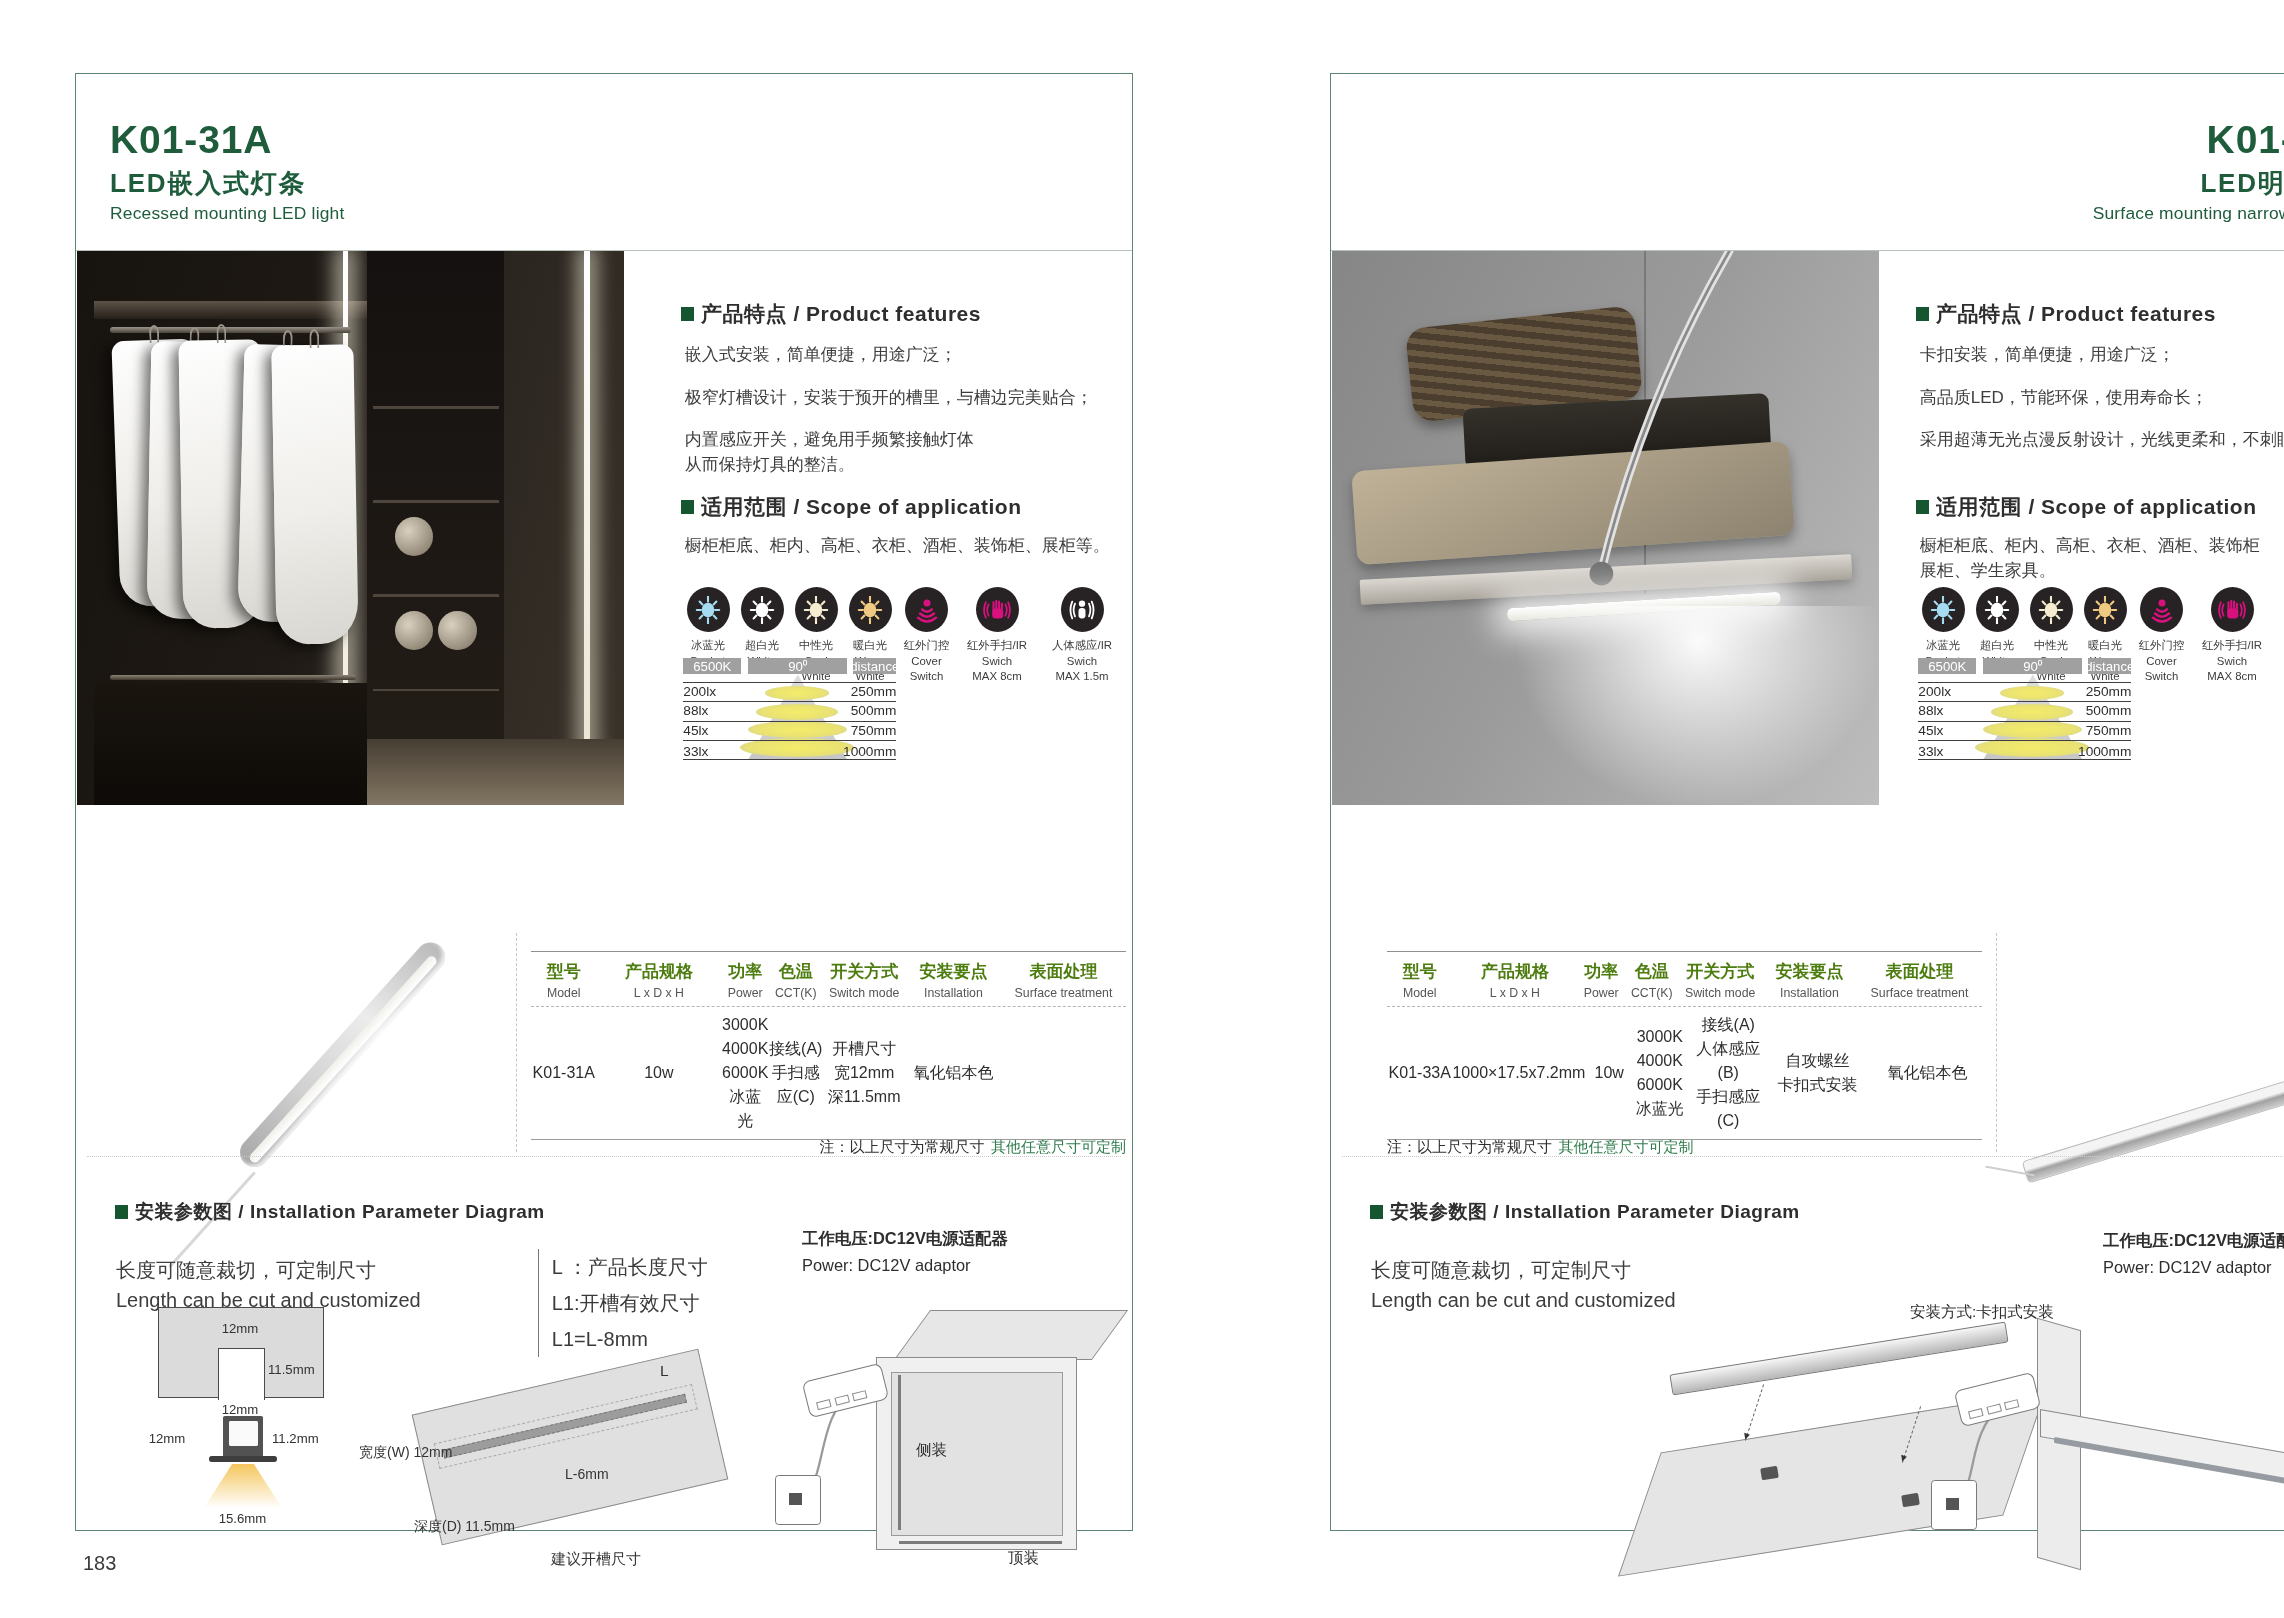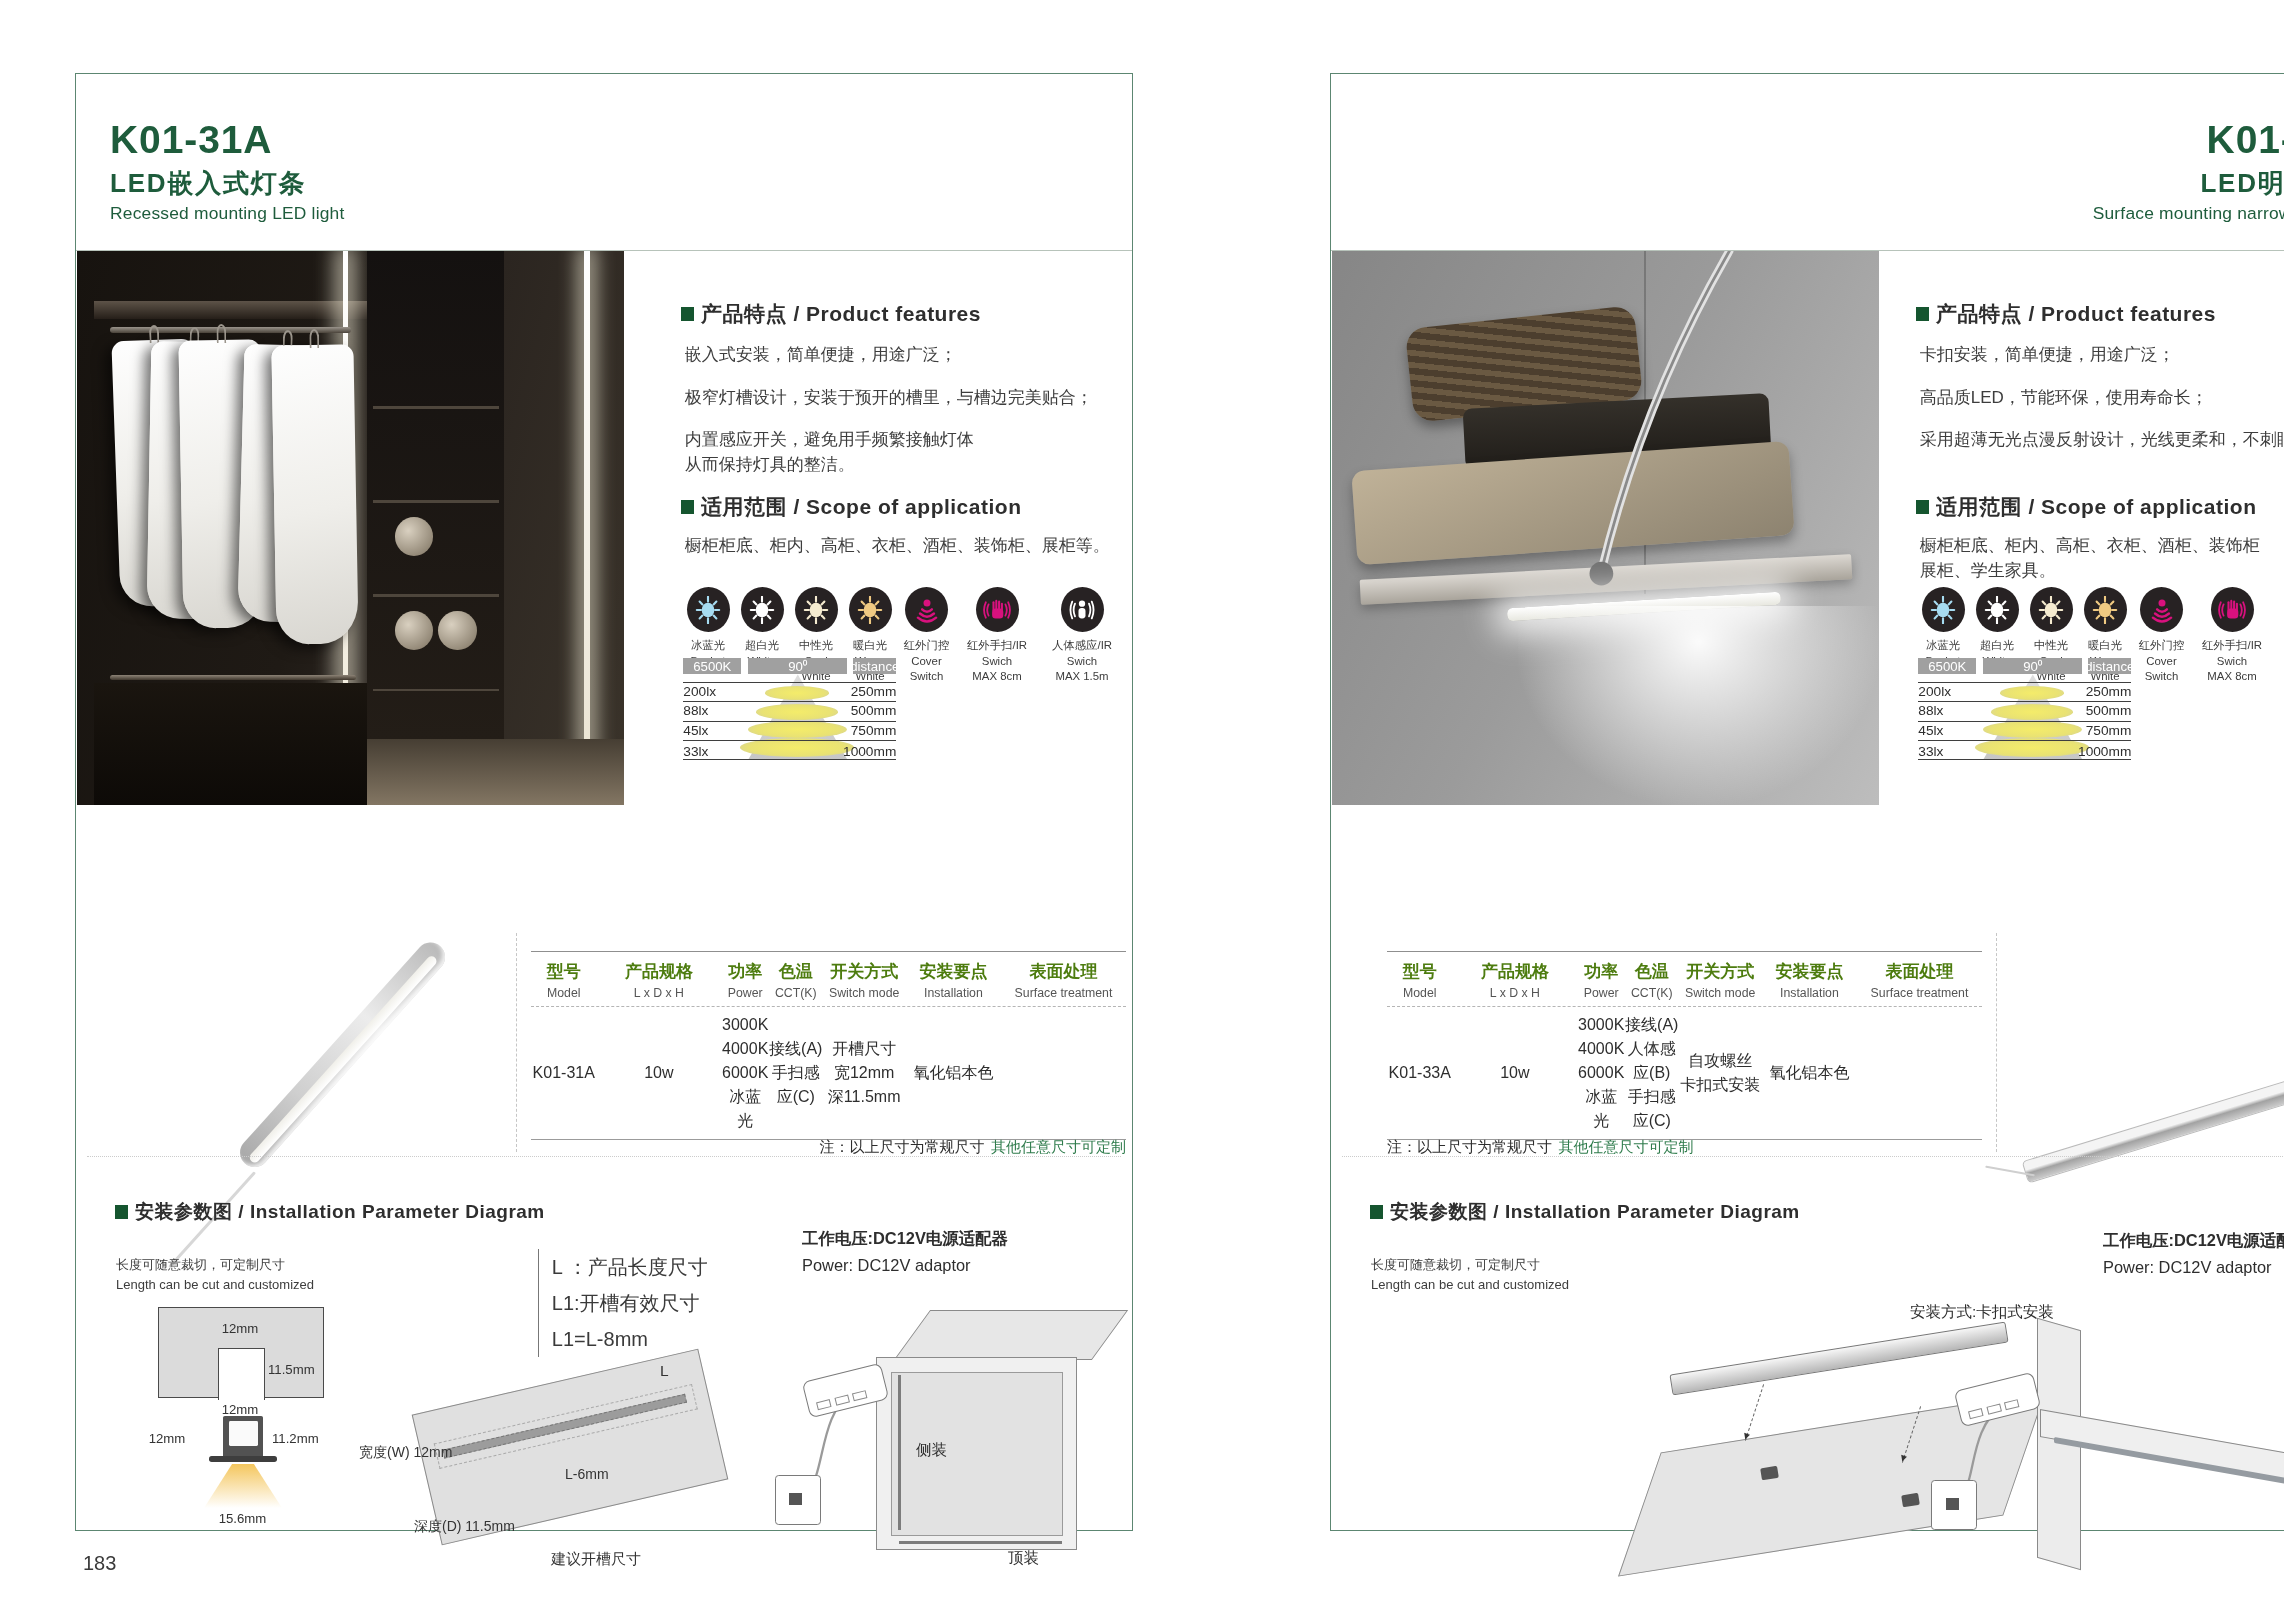--- a/index.html
+++ b/index.html
@@ -131,21 +131,21 @@
   .bar-l::after{content:"";position:absolute;left:12px;top:6.4px;right:6.4px;height:10px;border-radius:5.5px;background:linear-gradient(#ffffff,#f0efe9);}
   .wire-l{position:absolute;left:179px;top:1097px;width:128px;height:2.7px;background:#d7d7d7;transform:rotate(132deg);transform-origin:left center;border-radius:1.4px;}
   .bar-r{position:absolute;left:694px;top:1087px;width:365px;height:21px;border-radius:4.6px;
          background:linear-gradient(180deg,#f4f4f4 40%,#a2a2a2 58%,#cdcdcd);
          transform:rotate(-17deg);transform-origin:left center;border:0.5px solid #bbb;}
   .wire-r{position:absolute;left:654px;top:1096px;width:50px;height:2.3px;background:#cfcfcf;transform:rotate(10deg);border-radius:1.4px;}
 
   
   .h-inst{top:1125px;left:39px;}
   .h-inst .sec-t{font-size:19px;}
-  .cutline{position:absolute;left:40px;top:1181px;font-size:13px;color:#3d3d3d;line-height:1.5;white-space:pre-line;}
+  .cutline{position:absolute;left:40px;top:1181px;font-size:20px;color:#3d3d3d;line-height:1.5;white-space:pre-line;}
   .legend{position:absolute;left:462px;top:1175px;border-left:1.4px solid #777;padding-left:12.8px;font-size:20px;color:#3a3a3a;line-height:1.8;}
   .dimlab{position:absolute;font-size:13.2px;color:#333;text-align:center;}
   .fig{position:absolute;}
   
   .fig-sec{left:59px;top:1228px;width:215px;height:219px;}
   .blk{position:absolute;left:23px;top:4.6px;width:164px;height:89px;background:#dbdbdb;border:1.4px solid #4a4a4a;}
   .notch{position:absolute;left:83px;top:46px;width:45px;height:51px;background:#fff;border-left:1.4px solid #4a4a4a;border-right:1.4px solid #4a4a4a;border-top:1.4px solid #4a4a4a;}
   .profile{position:absolute;left:88px;top:114px;width:40px;height:42px;background:#525252;border-radius:1.8px;}
   .profile .pin{position:absolute;left:5.5px;top:4.6px;right:5.5px;bottom:12px;background:#fafafa;border-radius:1.4px;}
   .pflange{position:absolute;left:74px;top:154px;width:68px;height:6.4px;background:#3e3e3e;border-radius:2.7px;}
@@ -797,20 +797,21 @@
         </div>
         <div>
           <span class="zh">表面处理</span>
           <span class="en">Surface treatment</span>
         </div>
       </div>
     <div class="t-dash"></div>
     <div class="t-row">
 
     <div>K01-33A</div>
+        <div>1000×17.5x7.2mm</div>
         <div>10w</div>
         <div>3000K
 4000K
 6000K
 冰蓝光</div>
         <div>接线(A)
 人体感应(B)
 手扫感应(C)</div>
         <div>自攻螺丝
 卡扣式安装</div>

